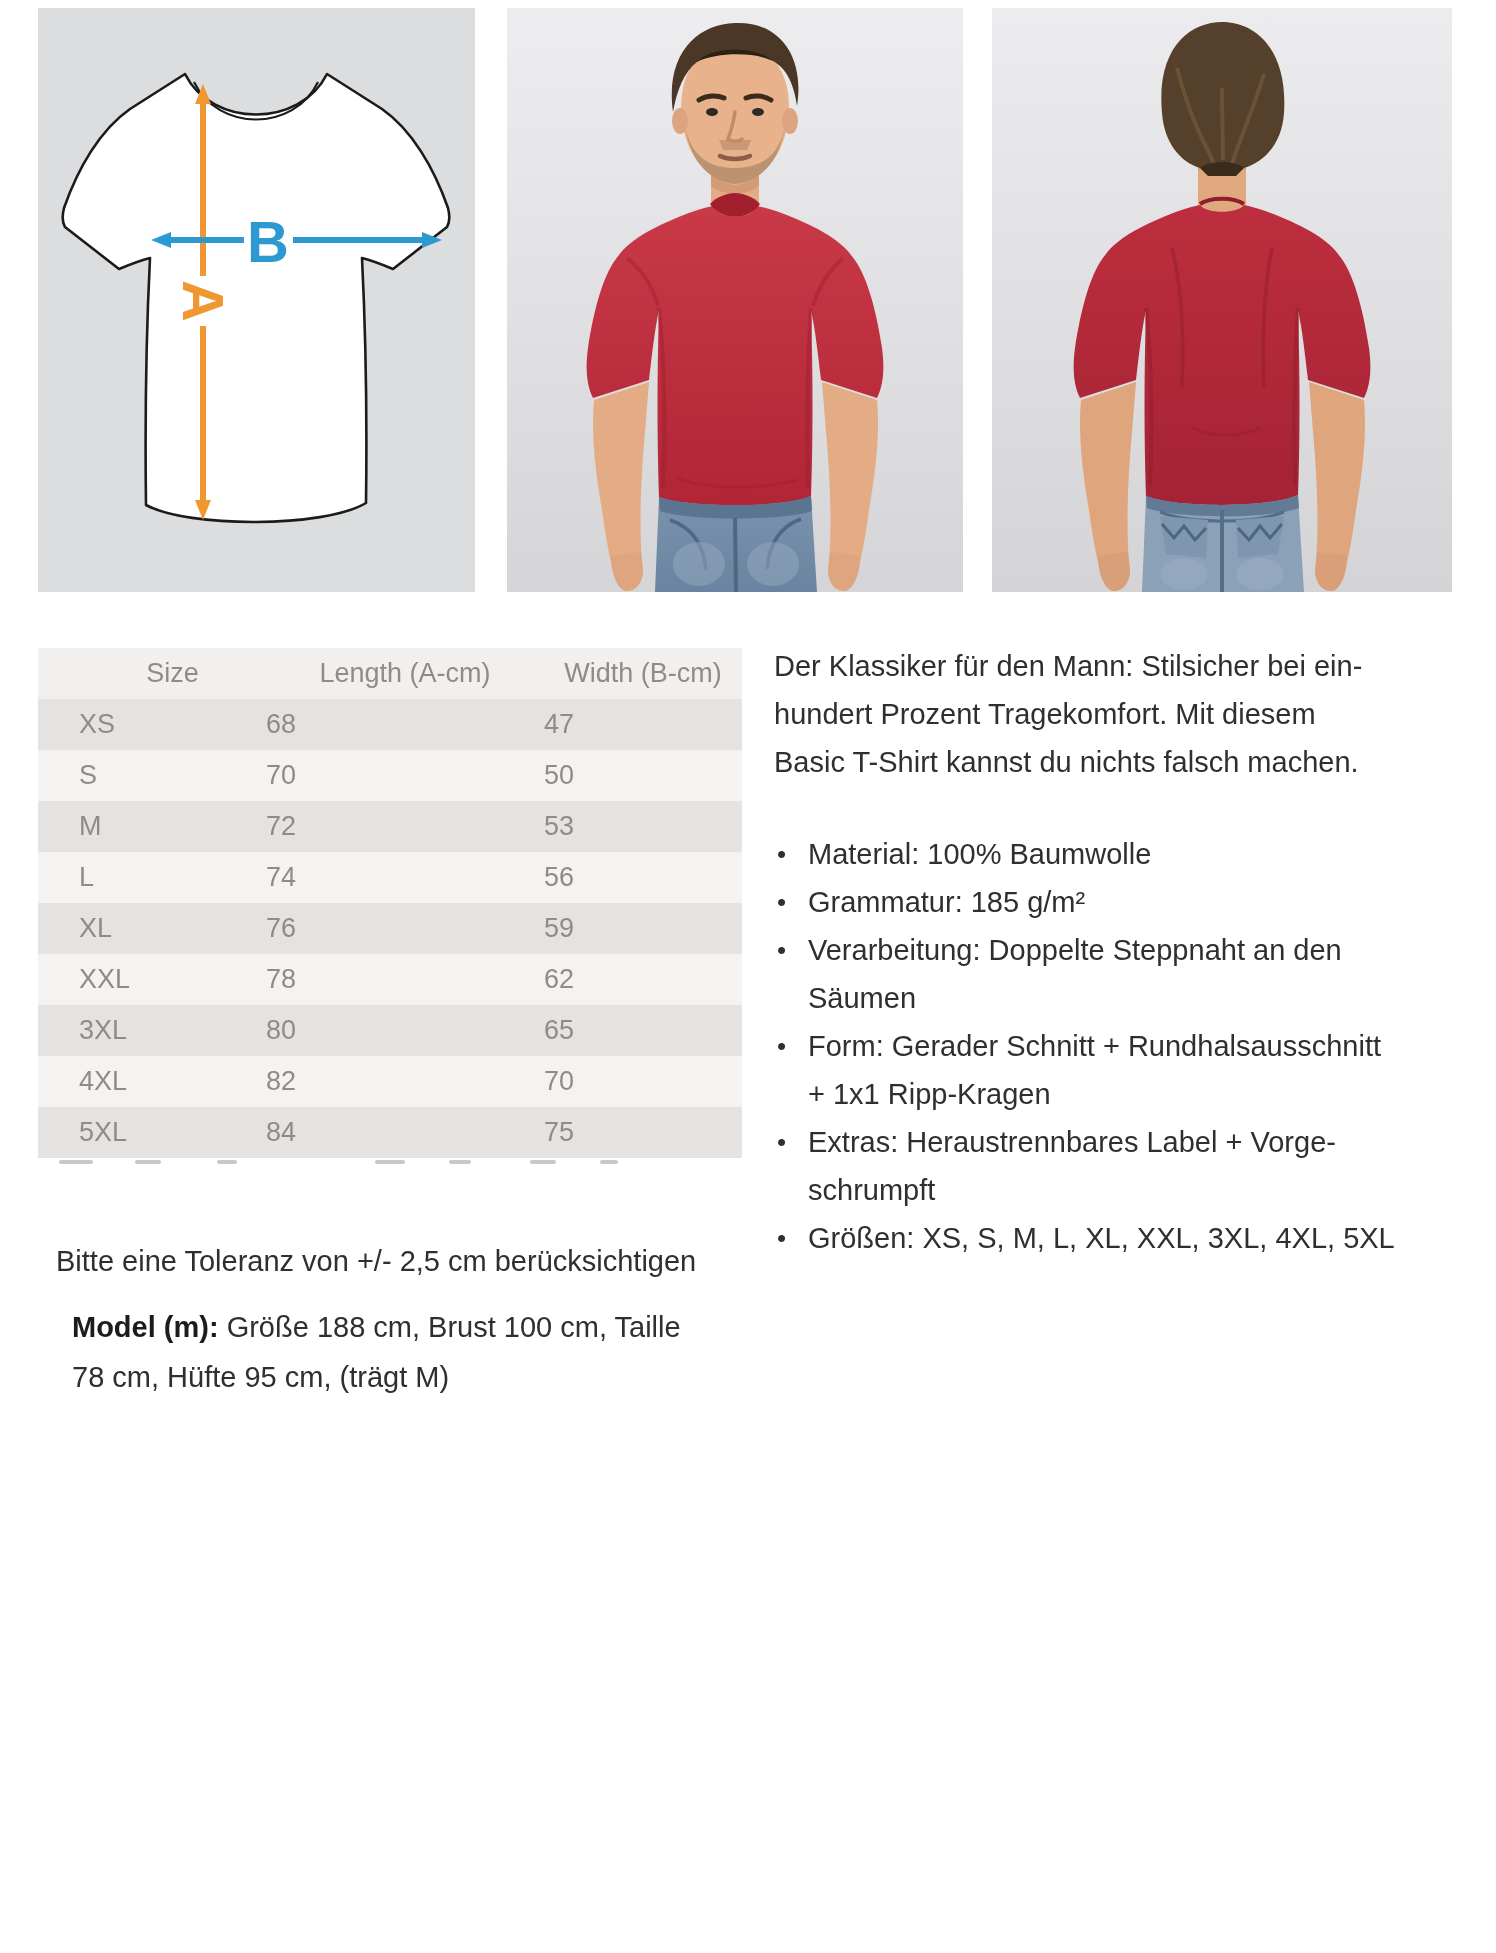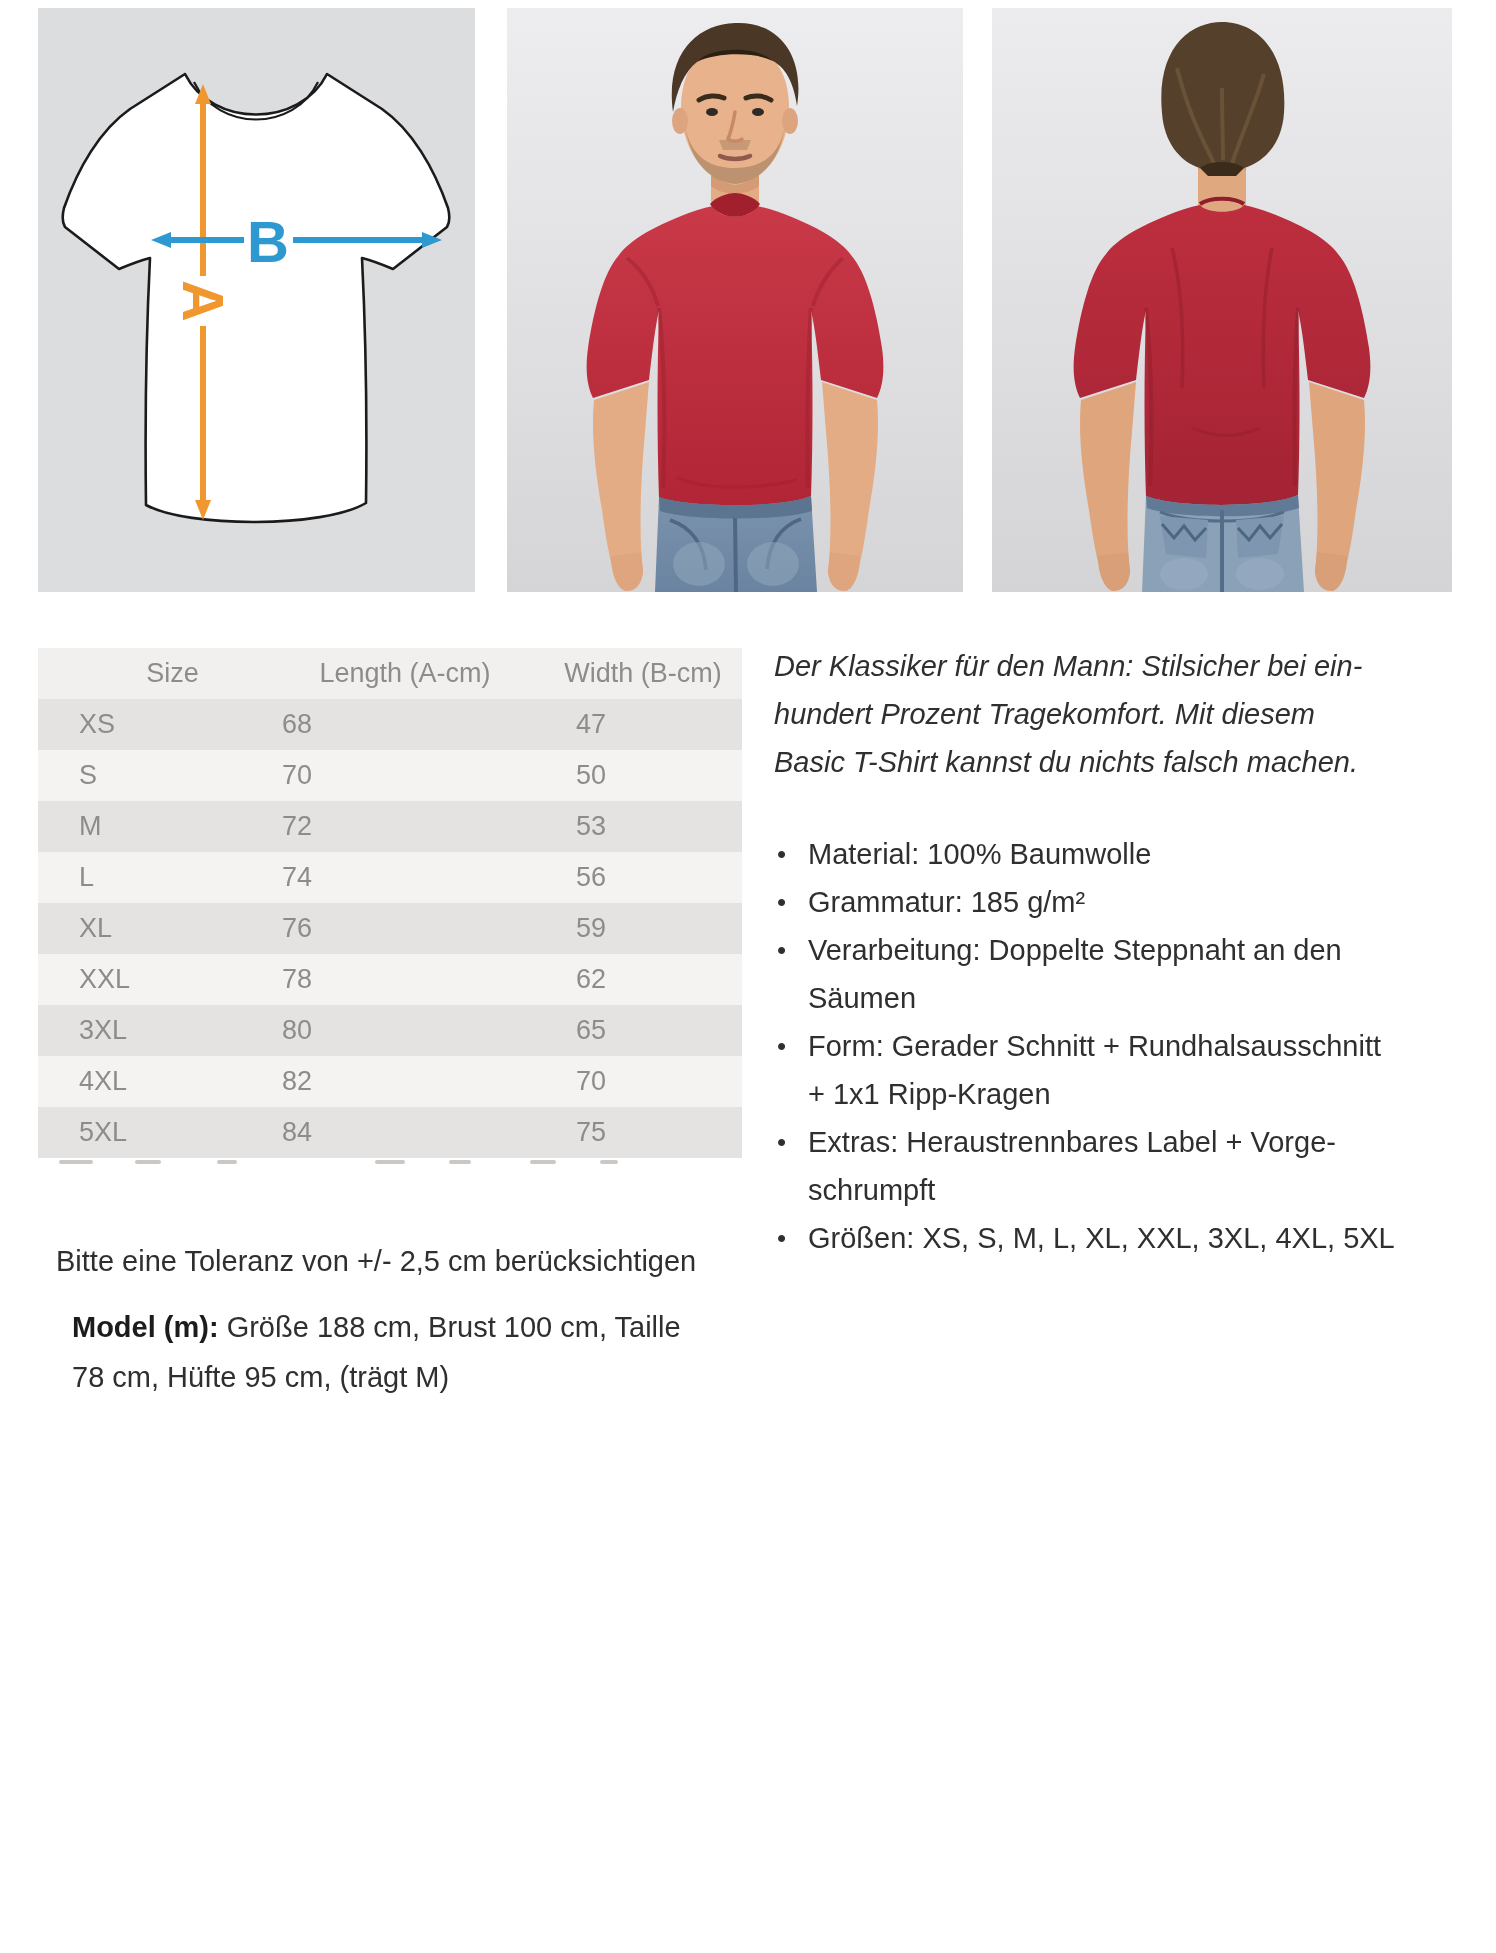--- a/index.html
+++ b/index.html
@@ -12,30 +12,30 @@
   .panel-diagram{left:38px;width:437px;}
   .panel-front{left:507px;width:456px;}
   .panel-back{left:992px;width:460px;}
 
   
   .size-table{position:absolute;left:38px;top:648px;width:704px;
               font-size:27px;color:#8e8c8a;}
   .t-row{display:grid;grid-template-columns:187px 278px 1fr;
          padding-left:41px;height:51px;line-height:51px;}
   .t-head{background:#f1f0ee;text-align:center;}
-  .t-row.body{background:#f4f3f1;gap:16px;}
+  .t-row.body{background:#f4f3f1;}
   .t-row.body.alt{background:#e4e3e1;}
   .t-cell{white-space:nowrap;}
   .clipped-row{position:relative;height:12px;overflow:hidden;}
   .clipped-row i{position:absolute;top:2px;height:4px;border-radius:2px;background:#c9c8c6;}
 
   
   .description{position:absolute;left:774px;top:642px;width:700px;
                font-size:29px;line-height:48px;color:#2f2f2f;}
-  .description p{margin:0;white-space:pre-line;font-style:italic;}
+  .description p{margin:0;white-space:pre-line;}
   .feature-list{margin:44px 0 0;padding:0;list-style:none;}
   .feature-list li{position:relative;padding-left:34px;white-space:pre-line;}
   .feature-list li::before{content:"\2022";position:absolute;left:3px;top:0;
                            color:#2f2f2f;font-size:26px;}
 
   
   .note{position:absolute;left:56px;top:1236px;width:710px;
         font-size:29px;line-height:50px;color:#2f2f2f;}
   .note .line1{margin:0;}
   .note .model{margin:16px;white-space:pre-line;}

